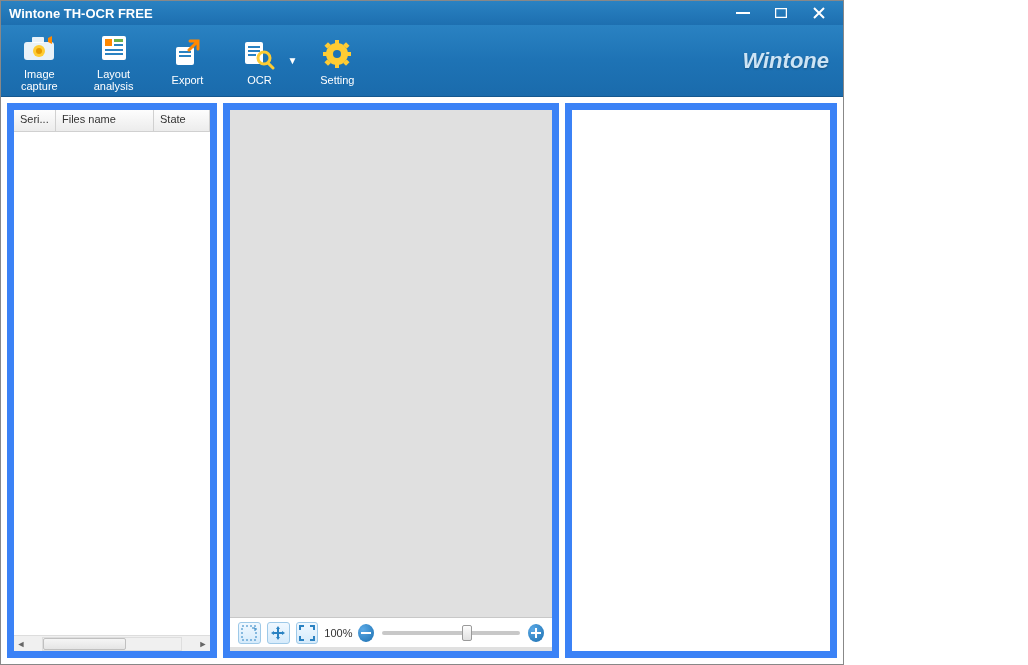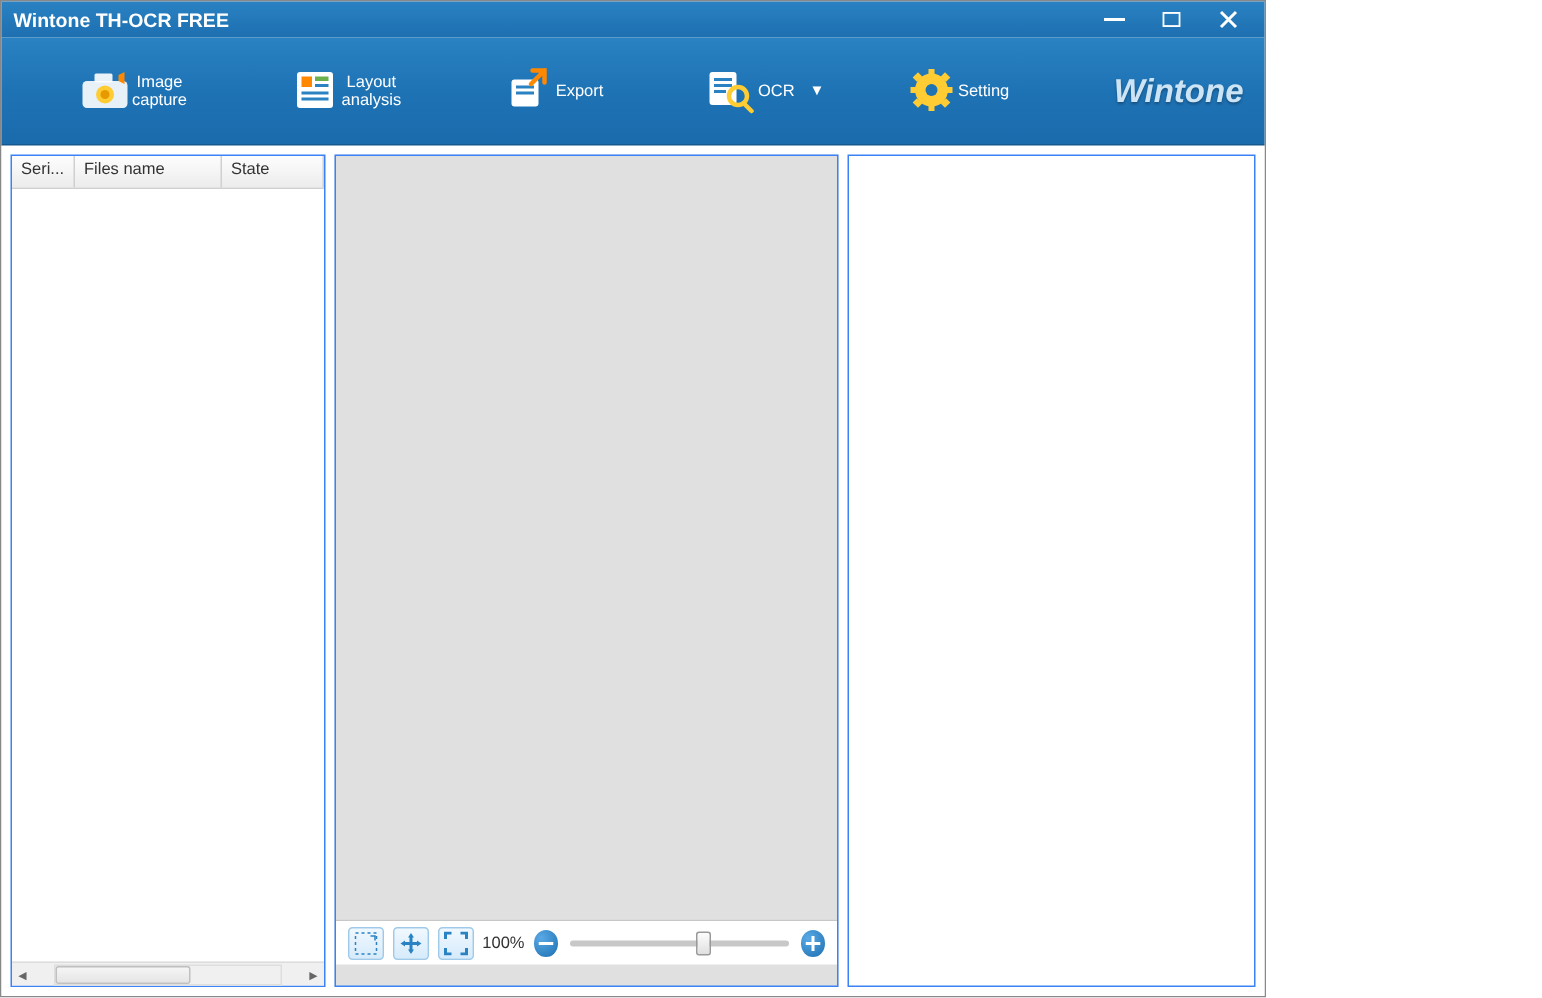--- a/index.html
+++ b/index.html
@@ -7,29 +7,29 @@
 
 
 .titlebar { height: 24px; background: linear-gradient(to bottom, #2a82c2, #1d6fb0); display: flex; align-items: center; padding: 0 8px; color: #fff; font-weight: bold; font-size: 13px; }
 .titlebar-spacer { flex: 1; }
 .win-controls { display: flex; gap: 18px; align-items: center; padding-right: 6px; }
 .win-btn { width: 20px; height: 16px; display: flex; align-items: center; justify-content: center; cursor: pointer; }
 .win-btn svg { display: block; }
 
 
 .toolbar { height: 72px; background: linear-gradient(to bottom, #2a82c2 0%, #1e73b5 50%, #1a6bac 100%); display: flex; align-items: center; padding: 0 14px; border-bottom: 1px solid #15588f; position: relative; }
-.tool-item { display: flex; align-items: center; justify-content: center; color: #fff; cursor: pointer; padding: 4px 6px; margin-right: 24px; margin-left: 31px; }
+.tool-item { display: flex; flex-direction: column; align-items: center; justify-content: center; color: #fff; cursor: pointer; padding: 4px 6px; margin-right: 24px; }
 .tool-item .icon-box { width: 36px; height: 36px; display: flex; align-items: center; justify-content: center; margin-bottom: 2px; }
 .tool-item .label { font-size: 11px; line-height: 12px; text-align: center; white-space: pre; }
 .tool-dropdown { color: #fff; font-size: 10px; margin-left: -20px; margin-right: 16px; cursor: pointer; align-self: center; }
 .brand { position: absolute; right: 14px; top: 50%; transform: translateY(-50%); font-size: 22px; font-style: italic; font-weight: bold; color: #cde4f5; font-family: Arial, sans-serif; text-shadow: 0 1px 2px rgba(0,0,0,0.3); }
 
 
 .main { flex: 1; display: flex; padding: 6px; gap: 6px; background: #fff; min-height: 0; }
-.panel { border: 1px solid #3b82f6; background: #fff; display: flex; flex-direction: column; }
+.panel { border: 7px solid #3b82f6; background: #fff; display: flex; flex-direction: column; }
 .panel-left { width: 210px; }
 .panel-center { flex: 1; background: #e0e0e0; position: relative; }
 .panel-right { width: 272px; }
 
 
 .filelist-header { display: flex; background: linear-gradient(to bottom, #fdfdfd, #ececec); border-bottom: 1px solid #d0d0d0; height: 22px; }
 .filelist-header .col { border-right: 1px solid #d0d0d0; padding: 3px 6px; font-size: 11px; color: #333; overflow: hidden; white-space: nowrap; text-overflow: ellipsis; }
 .col-serial { width: 42px; }
 .col-files { width: 98px; }
 .col-state { flex: 1; }
@@ -40,21 +40,21 @@
 .filelist-scroll .sb-arrow { width: 14px; height: 14px; display: flex; align-items: center; justify-content: center; font-size: 9px; color: #666; }
 
 .filelist-tabs { display: flex; padding: 3px 4px; gap: 18px; border-top: 1px solid #e8e8e8; }
 .filelist-tab { display: flex; align-items: center; gap: 3px; cursor: pointer; color: #0066cc; font-size: 11px; font-family: "Courier New", monospace; }
 .tab-icon { width: 14px; height: 12px; display: inline-block; }
 .tab-icon.filelist-ic { background: linear-gradient(to right, #2a7fd4 33%, transparent 33%, transparent 40%, #2a7fd4 40%, #2a7fd4 66%, transparent 66%, transparent 73%, #2a7fd4 73%); }
 .tab-icon.thumb-ic { background: #4aa0e0; border: 1px solid #2a7fd4; position: relative; }
 .tab-icon.thumb-ic::after { content: ""; position: absolute; inset: 2px; background: #ffcc33; }
 
 
-.center-controls { position: absolute; bottom: 14px; left: 0; right: 0; height: 30px; background: #fff; border-top: 1px solid #c8c8c8; display: flex; align-items: center; padding: 0 8px; }
+.center-controls { position: absolute; bottom: 4px; left: 0; right: 0; height: 30px; background: #fff; border-top: 1px solid #c8c8c8; display: flex; align-items: center; padding: 0 8px; }
 .view-btn { width: 26px; height: 22px; border: 1px solid #9ec9e8; border-radius: 3px; background: linear-gradient(to bottom, #f0f8ff, #d6ebfb); margin-right: 6px; display: flex; align-items: center; justify-content: center; cursor: pointer; }
 .center-spacer { flex: 1; }
 .zoom-label { font-size: 11px; color: #333; margin-right: 6px; }
 .zoom-btn { width: 18px; height: 18px; border-radius: 50%; display: flex; align-items: center; justify-content: center; cursor: pointer; color: #fff; font-weight: bold; font-size: 14px; }
 .zoom-minus { background: radial-gradient(circle at 30% 30%, #5aa9e6, #1c6fb0); }
 .zoom-plus { background: radial-gradient(circle at 30% 30%, #5aa9e6, #1c6fb0); }
 .zoom-slider { width: 160px; height: 4px; background: #c8c8c8; border-radius: 2px; margin: 0 8px; position: relative; cursor: pointer; }
 .zoom-thumb { position: absolute; width: 10px; height: 16px; background: linear-gradient(to bottom, #fdfdfd, #e0e0e0); border: 1px solid #9a9a9a; border-radius: 2px; top: -6px; left: 58%; }
 
 

